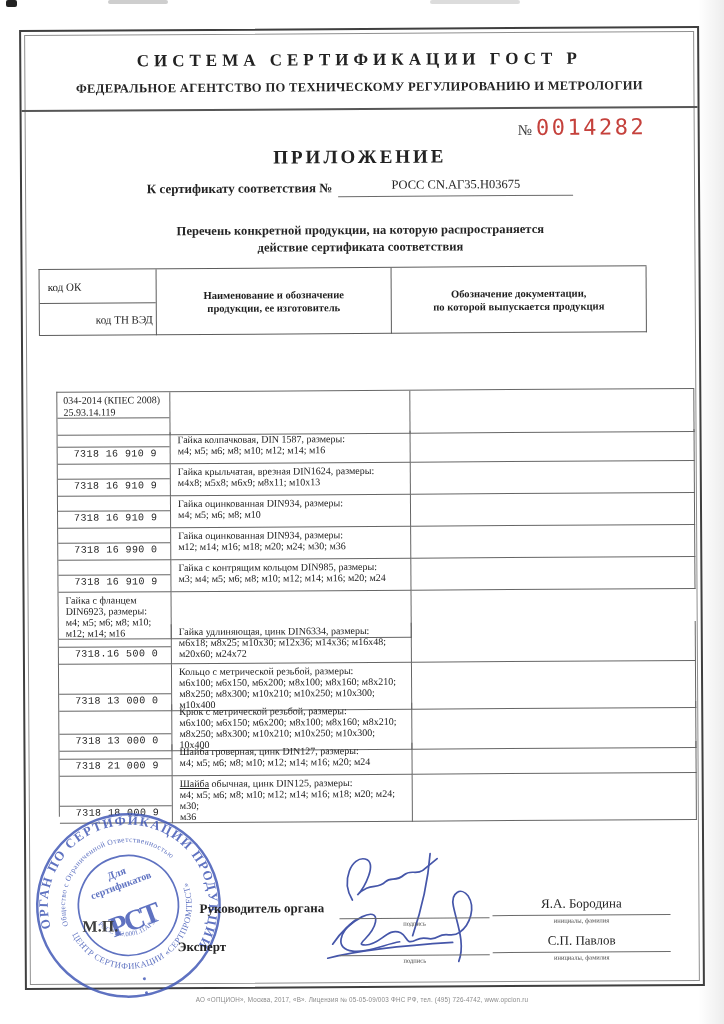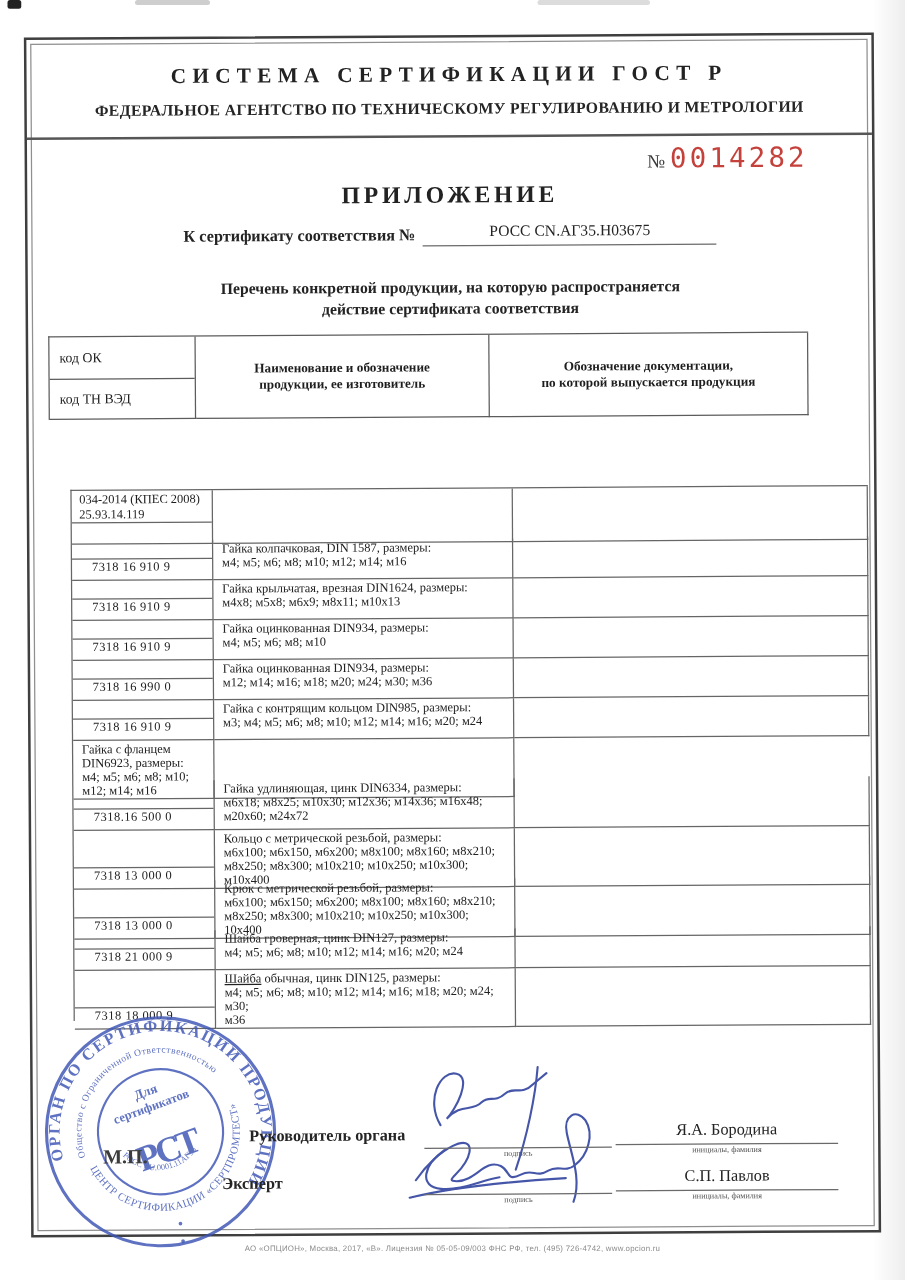--- a/index.html
+++ b/index.html
@@ -39,33 +39,33 @@
   .descr{position:absolute;left:0;top:192px;width:100%;text-align:center;
         font-weight:bold;font-size:12.6px;line-height:17px;white-space:pre-line;color:#242424;}
 
   
   .htable{position:absolute;left:16px;top:237px;width:607px;height:66px;
         display:grid;grid-template-columns:117px 235px 255px;
         border-top:1px solid #5c5c5c;border-left:1px solid #5c5c5c;font-size:11px;}
   .htable .c{border-right:1px solid #5c5c5c;border-bottom:1px solid #5c5c5c;}
   .htable .c1{display:flex;flex-direction:column;}
   .htable .c1 .a{flex:0 0 33px;border-bottom:1px solid #5c5c5c;display:flex;align-items:center;padding-left:8px;}
-  .htable .c1 .b{flex:1;display:flex;align-items:center;padding-left:8px;}
+  .htable .c1 .b{flex:1;display:flex;align-items:center;padding-left:8px;margin-left:48px;}
   .htable .mid{display:flex;align-items:center;justify-content:center;text-align:center;
         font-weight:bold;font-size:10.6px;line-height:13px;white-space:pre-line;}
 
   
   .btable{position:absolute;left:33px;top:360px;width:637px;
         border-top:1px solid #666;border-left:1px solid #666;font-size:10px;}
   .brow{display:grid;grid-template-columns:113px 240px 284px;}
   .brow .cell{border-right:1px solid #666;border-bottom:1px solid #666;}
   .brow .lc{display:flex;flex-direction:column;}
   .brow .lc-top{flex:1;border-bottom:1px solid #666;}
   .brow .lc-top.lc-text{padding:2px 3px 0 6px;line-height:11.5px;white-space:pre-line;}
-  .brow .lc-bot{flex:0 0 15px;padding:1px 0 0 16px;letter-spacing:0.4px;}
+  .brow .lc-bot{flex:0 0 15px;padding:1px 0 0 16px;letter-spacing:0.4px;font-family:Liberation Mono, monospace;}
   .brow .prod{padding:2px 4px 0 7px;line-height:11px;white-space:pre-line;color:#222;}
   .brow .prod u{text-decoration-thickness:1px;}
 
   
   .stamp{position:absolute;left:6px;top:778px;width:192px;height:192px;opacity:0.82;}
   .mp{position:absolute;left:56px;top:886px;font-size:16px;font-weight:bold;color:#3c3c3c;}
   .role1{position:absolute;left:151px;top:870px;font-size:13px;font-weight:bold;color:#242424;margin-left:22px;}
   .role2{position:absolute;left:151px;top:908px;font-size:13px;font-weight:bold;color:#242424;}
 
   .sigs{position:absolute;left:298px;top:818px;width:190px;height:130px;}

